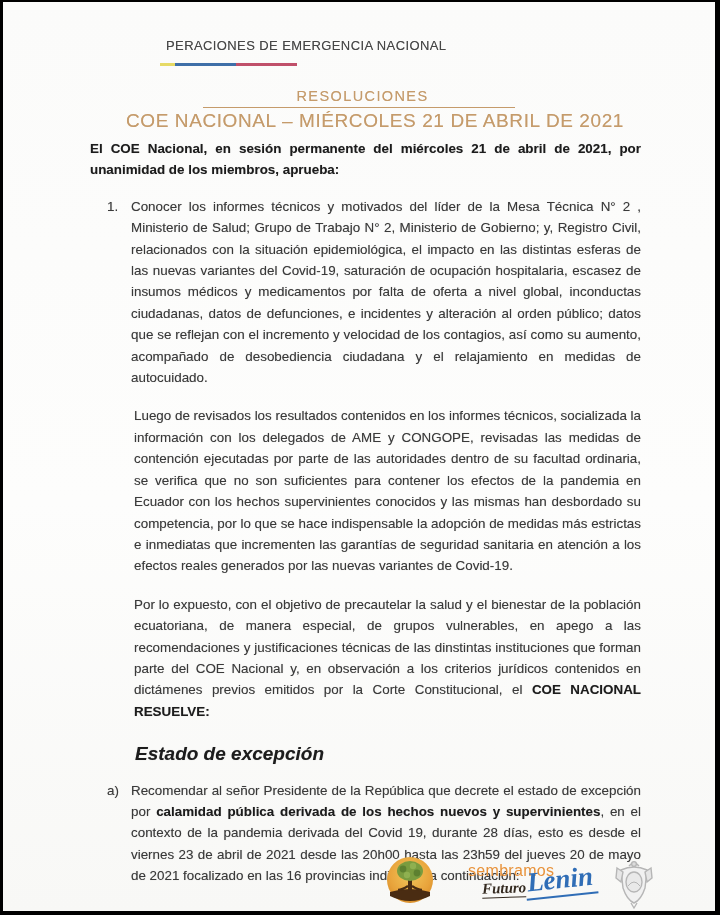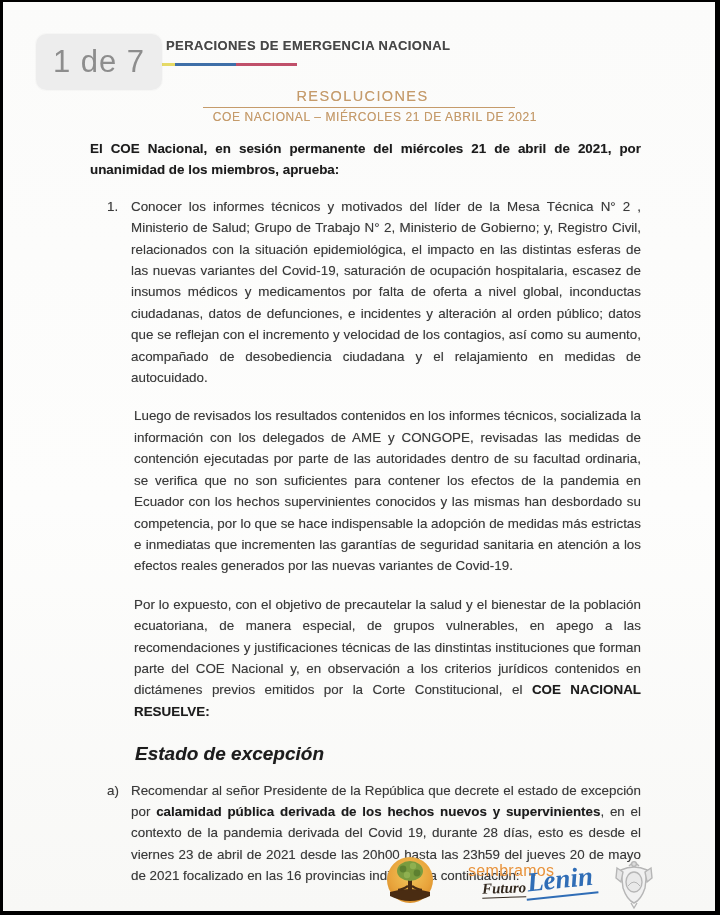--- a/index.html
+++ b/index.html
@@ -9,33 +9,33 @@
   
   .page{position:absolute;left:3px;top:2px;right:5px;bottom:4px;overflow:hidden;
         background:linear-gradient(180deg,#fbfbfa 0%,#fdfdfc 55%,#f8f8f6 100%);}
 
   
   .badge{position:absolute;left:36px;top:34px;width:126px;height:56px;background:rgba(236,236,236,.96);
          border-radius:10px;display:flex;align-items:center;justify-content:center;
          font-size:31px;color:#8d8d8d;letter-spacing:1px;box-shadow:0 0 0 1px rgba(0,0,0,0.02);}
 
   
-  .org-title{position:absolute;left:163px;top:36px;font-size:13px;font-weight:700;color:#474747;
+  .org-title{position:absolute;left:163px;top:36px;font-size:13px;font-weight:400;color:#474747;
              letter-spacing:.4px;white-space:nowrap;text-shadow:0 0 .6px rgba(70,70,70,.55);}
   .flag-line{position:absolute;left:157px;top:61px;height:3px;display:flex;border-radius:2px;overflow:visible;}
   .flag-seg{height:3px;}
   .flag-yellow{width:15px;background:#e6da66;}
   .flag-blue{width:61px;background:#3f6fa8;}
   .flag-red{width:61px;background:#c0506a;}
 
   
   .title-block{position:absolute;left:0;right:0;top:86px;text-align:center;color:#c59b6b;}
   .title-main{font-size:14.5px;letter-spacing:1.4px;text-shadow:0 0 .6px rgba(197,155,107,.6);margin-left:7px;}
   .title-rule{width:312px;height:0;border-bottom:1.6px solid #c59b6b;margin:3px auto 2px auto;}
-  .title-sub{font-size:12px;letter-spacing:.6px;text-shadow:0 0 .6px rgba(197,155,107,.6);margin-left:32px;}
+  .title-sub{font-size:19px;letter-spacing:.6px;text-shadow:0 0 .6px rgba(197,155,107,.6);margin-left:32px;}
 
   
   .doc-body{position:absolute;left:87px;top:136px;width:551px;font-size:13.4px;line-height:21.4px;
             color:#3a3a3a;text-align:justify;text-shadow:0 0 .7px rgba(70,70,70,.45);}
   .doc-body p{margin:0;}
   .intro{font-weight:700;color:#1c1c1c;}
   .list-item{position:relative;padding-left:41px;margin-top:15px;}
   .list-item .num{position:absolute;left:17px;top:0;}
   .indent-block{margin-left:44px;margin-top:17px;}
   .section-heading{margin:21px 0 0 45px;font-weight:700;font-style:italic;color:#1c1c1c;font-size:19px;}
@@ -133,16 +133,13 @@
         <ellipse cx="23" cy="24" rx="8" ry="10" fill="#e9e9e9"></ellipse>
         <path d="M18 8 Q23 2 28 8"></path>
         <circle cx="23" cy="6" r="2.4" fill="#dcdcdc"></circle>
         <path d="M20 45 L23 50 L26 45"></path>
         <path d="M17 28 Q23 20 29 28" stroke-width="1"></path>
       </g>
     </svg>
 
   </div>
 
-  <div class="badge">
-    <span>1 de 7</span>
-  </div>
 </div>
 
 </body></html>

